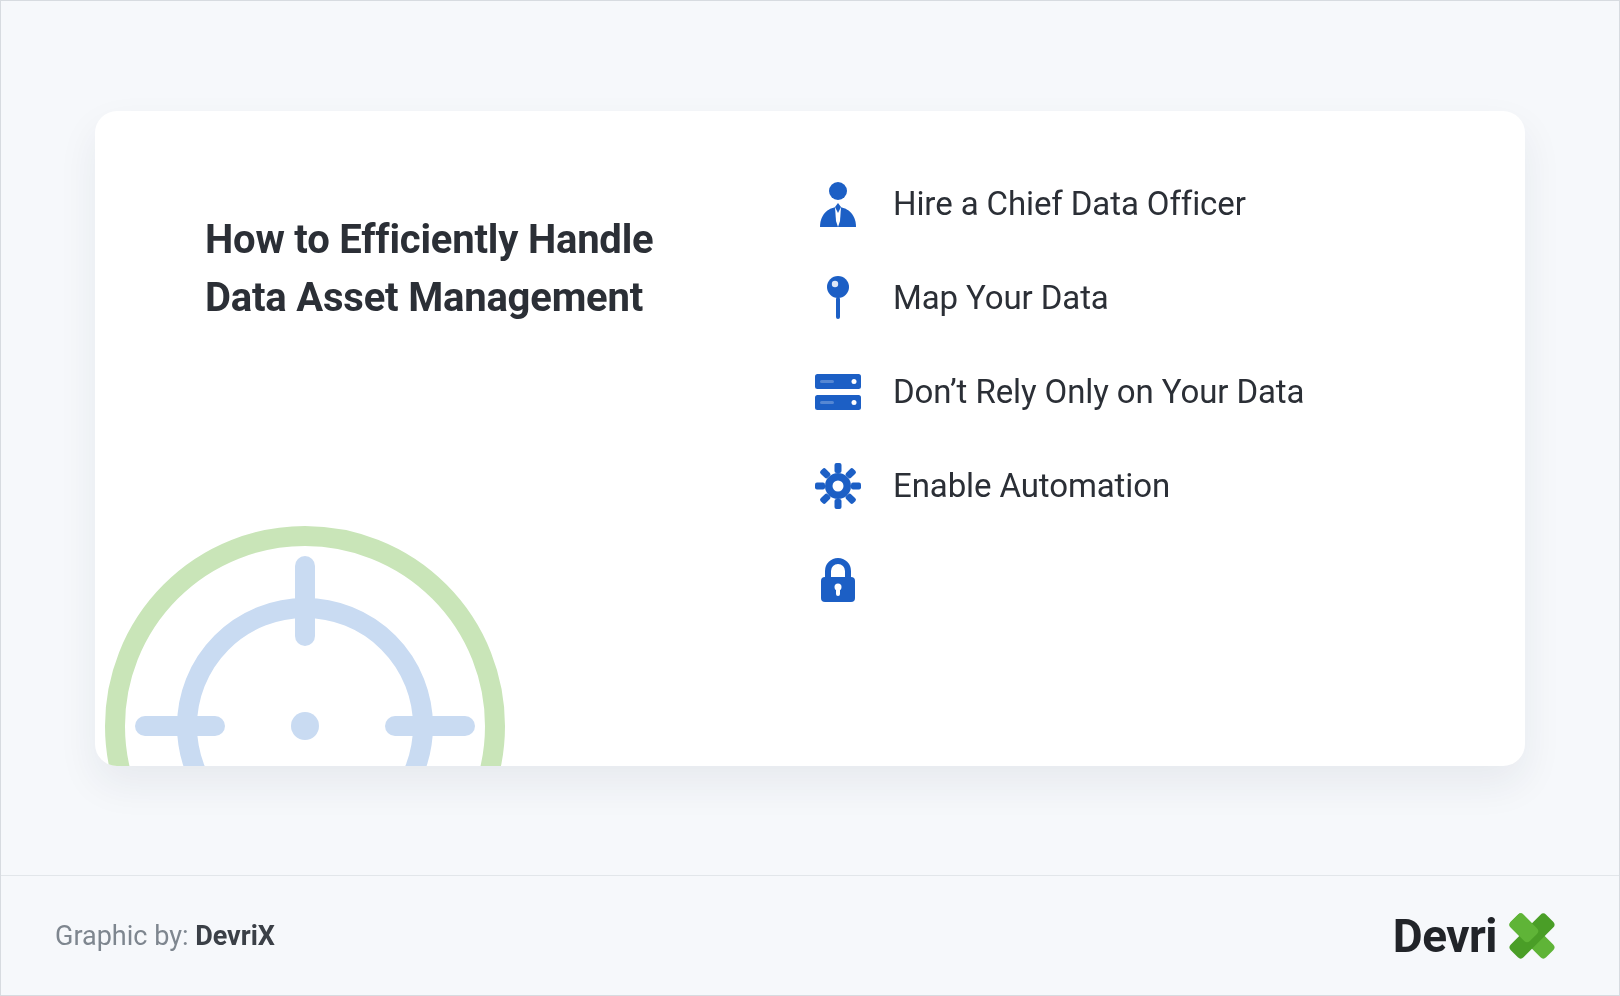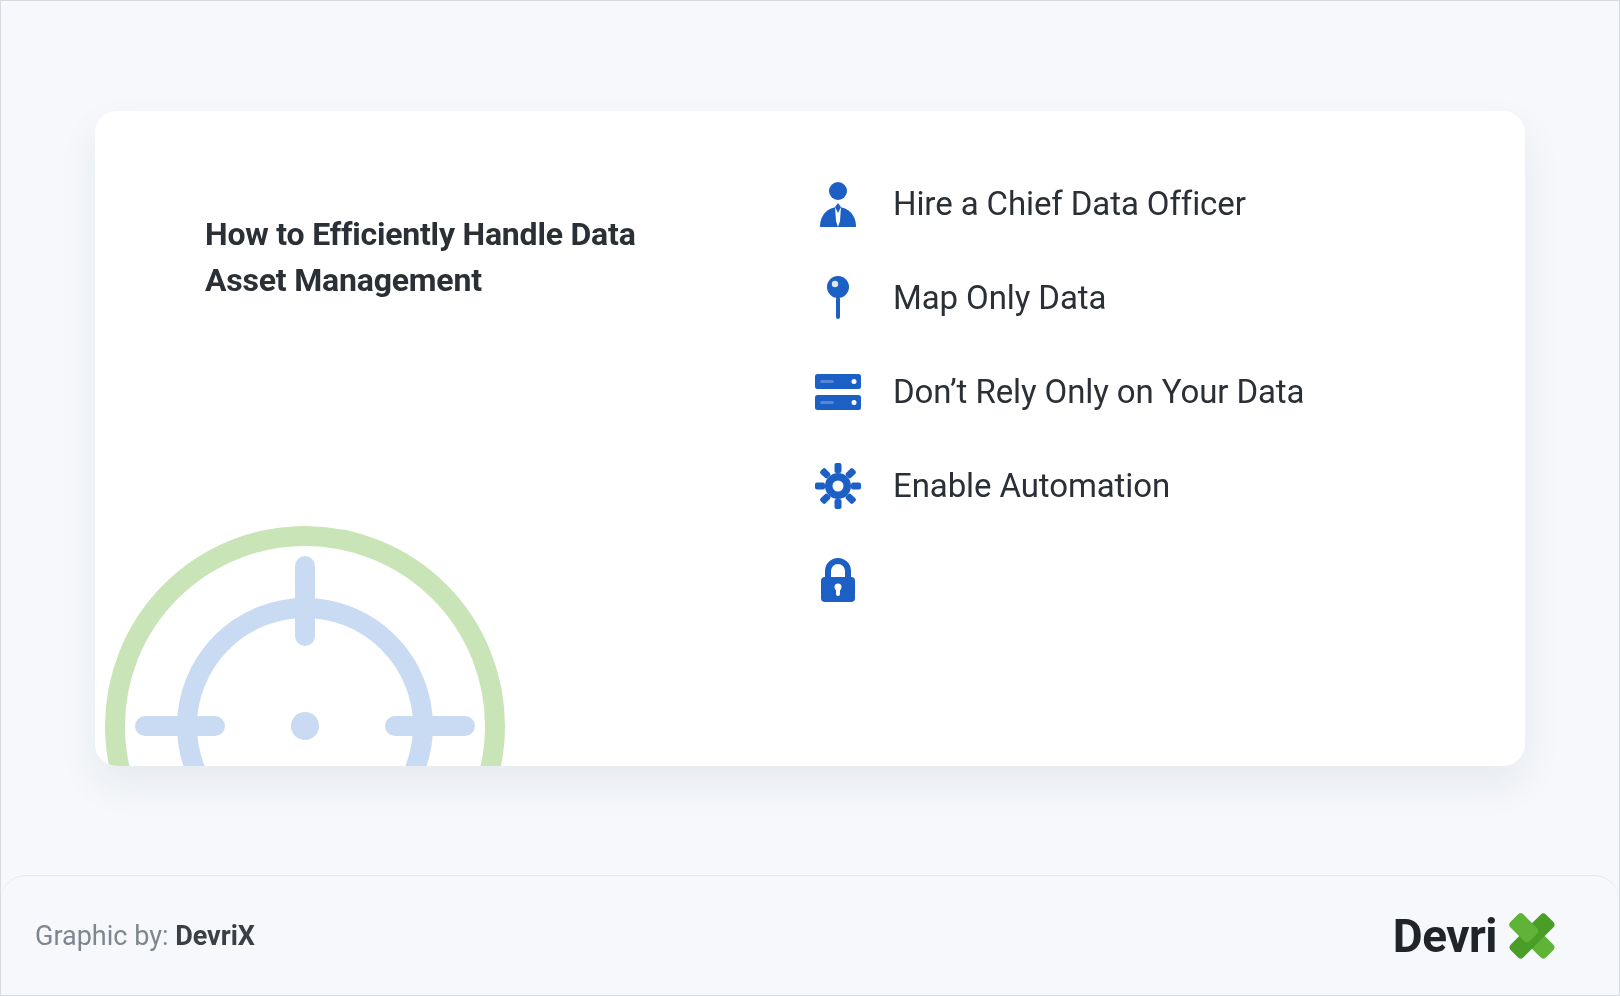--- a/index.html
+++ b/index.html
@@ -32,21 +32,21 @@
     box-shadow: 0 18px 40px rgba(30, 45, 70, 0.07);
     overflow: hidden;
     display: flex;
   }
   .left {
     position: relative;
     width: 620px;
     padding: 100px 40px 0 110px;
   }
   .heading {
-    font-size: 32px;
+    font-size: 40px;
     line-height: 1.45;
     font-weight: 700;
     color: #2b2f36;
     letter-spacing: -0.2px;
   }
   .decor {
     position: absolute;
     left: -10px;
     bottom: -180px;
     width: 440px;
@@ -79,22 +79,21 @@
     color: #2b2f36;
     letter-spacing: -0.1px;
   }
   .footer {
     height: 120px;
     border-top: 1px solid #e2e6ea;
     background: #f6f8fb;
     display: flex;
     align-items: center;
     justify-content: space-between;
-    padding: 0 60px 0 34px;
-    border-radius: 25px;
+    padding: 0 60px 0 54px;
   }
   .credit {
     font-size: 27px;
     color: #7e868f;
   }
   .credit .brand {
     font-weight: 700;
     color: #3b4047;
   }
   .logo {
@@ -155,21 +154,21 @@
         </div>
 
         <div class="item">
           <span class="icon-slot">
             <svg width="30" height="46" viewBox="0 0 30 46">
               <circle cx="15" cy="12" r="11" fill="#1c5fc5"></circle>
               <circle cx="12" cy="9" r="3.2" fill="#ffffff" opacity="0.85"></circle>
               <rect x="13" y="22" width="4" height="22" rx="2" fill="#1c5fc5"></rect>
             </svg>
           </span>
-          <span class="item-label">Map Only Data</span>
+          <span class="item-label">Map Your Data</span>
         </div>
 
         <div class="item">
           <span class="icon-slot">
             <svg width="46" height="40" viewBox="0 0 46 40">
               <rect x="0" y="2" width="46" height="15" rx="2.5" fill="#1c5fc5"></rect>
               <rect x="0" y="23" width="46" height="15" rx="2.5" fill="#1c5fc5"></rect>
               <circle cx="39" cy="9.5" r="2.5" fill="#ffffff"></circle>
               <circle cx="39" cy="30.5" r="2.5" fill="#ffffff"></circle>
               <rect x="5" y="8" width="14" height="3" rx="1.5" fill="#ffffff" opacity="0.25"></rect>

